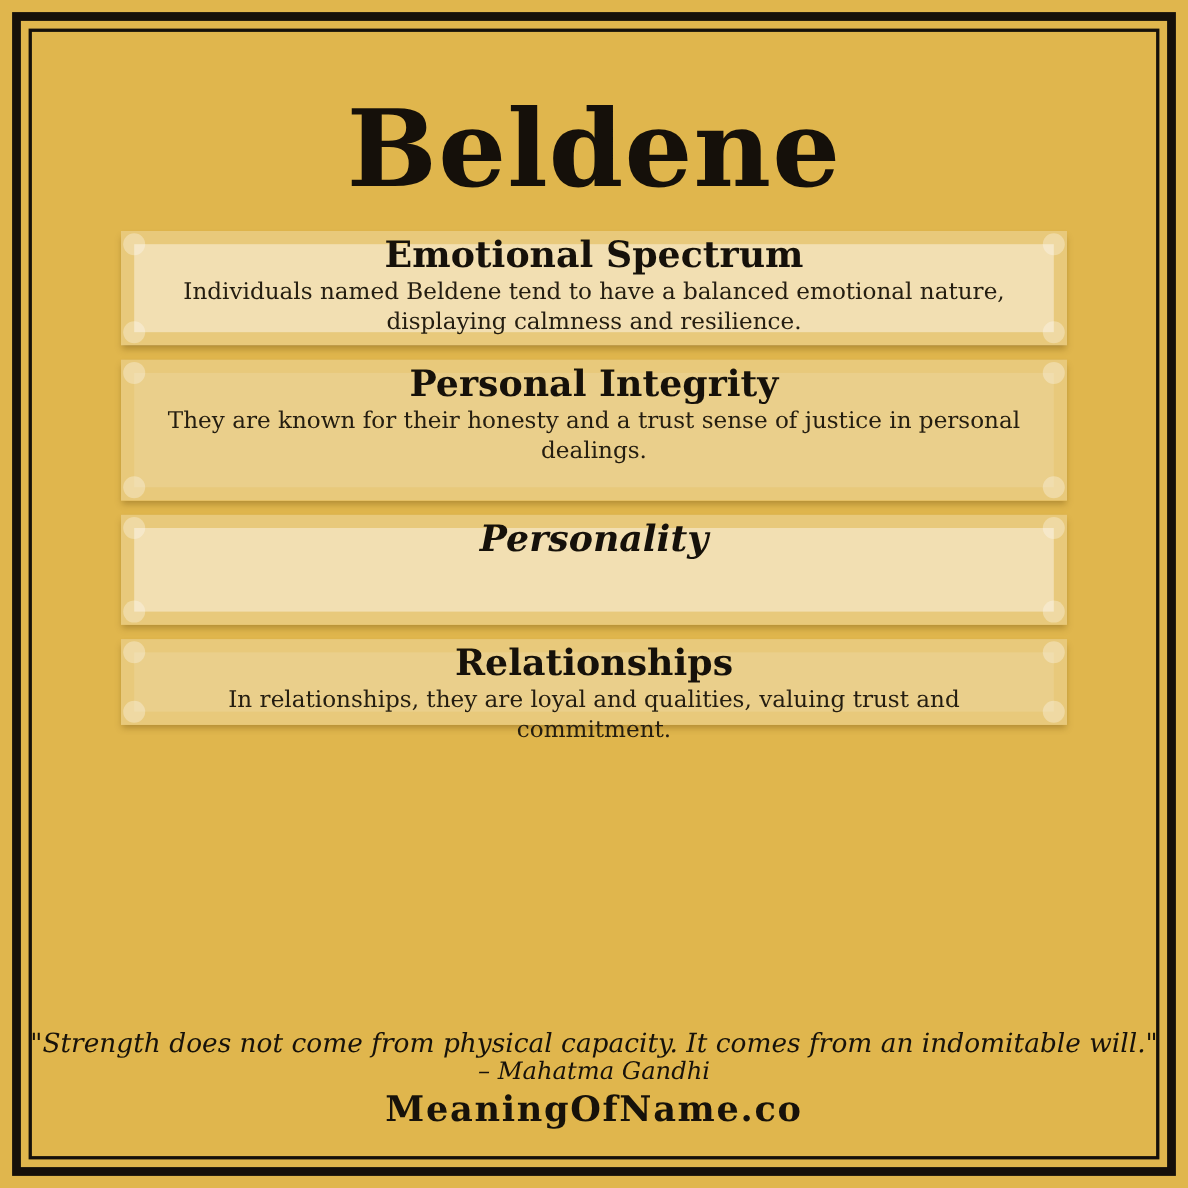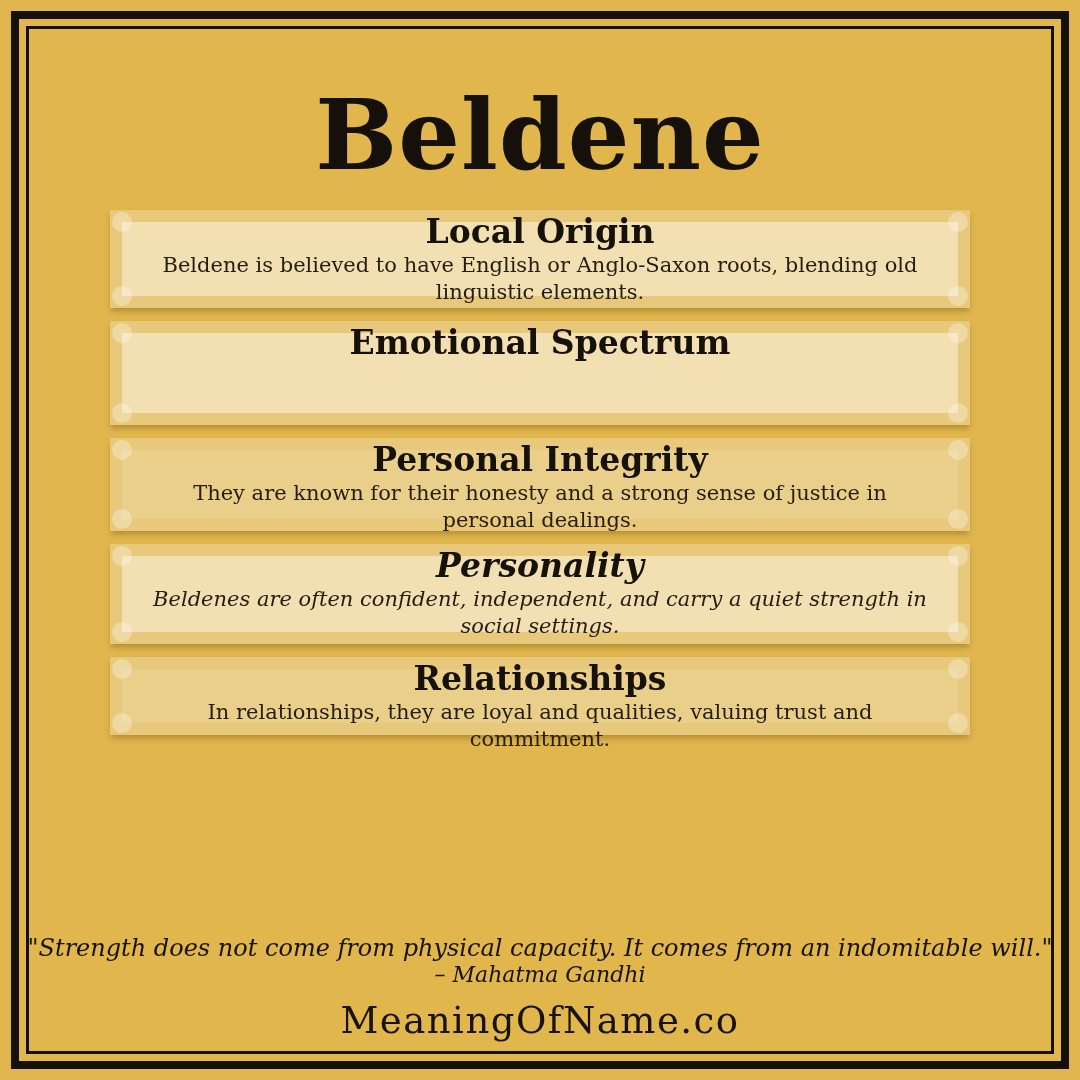--- a/index.html
+++ b/index.html
@@ -49,21 +49,21 @@
     gap: 13px;
   }
   .card {
     position: relative;
     background: rgba(255,255,255,0.26);
     box-shadow: 0 4px 6px -1px rgba(90,60,5,0.35);
   }
   .card-1 { height: 98px; }
   .card-2 { height: 76px; }
   .card-3 { height: 104px; }
-  .card-4 { height: 93px; }
+  .card-4 { height: 128px; }
   .card-5 { height: 100px; font-style: italic; }
   .card-6 { height: 78px; }
   .card .inner {
     position: absolute;
     inset: 12px;
   }
   .card.bright .inner { background: rgba(255,255,255,0.42); }
   .card.subtle .inner { background: rgba(255,255,255,0.12); }
   .corner {
     position: absolute;
@@ -109,81 +109,70 @@
     font-style: italic;
     white-space: nowrap;
     line-height: 1.25;
   }
   .attribution {
     font-size: 22px;
     font-style: italic;
     line-height: 1.1;
   }
   .site {
-    font-size: 37px;
-    font-weight: normal;
+    font-size: 32px;
+    font-weight: bold;
     letter-spacing: 1.5px;
-    margin-top: 12px;
+    margin-top: 2px;
   }
 </style>
 </head>
 <body>
 
 <div class="frame-thick"></div>
 <div class="frame-thin"></div>
 
 <h1 class="title">Beldene</h1>
 
 <div class="cards">
 
-  <div class="card card-1 bright">
-    <div class="inner"></div>
-    <span class="corner tl"></span>
-    <span class="corner tr"></span>
-    <span class="corner bl"></span>
-    <span class="corner br"></span>
-    <div class="content">
-      <h2>Local Origin</h2>
-      <p>Beldene is believed to have English or Anglo-Saxon roots, blending old linguistic elements.</p>
-    </div>
-  </div>
 
 
   <div class="card card-3 bright">
     <div class="inner"></div>
     <span class="corner tl"></span>
     <span class="corner tr"></span>
     <span class="corner bl"></span>
     <span class="corner br"></span>
     <div class="content">
       <h2>Emotional Spectrum</h2>
+      <p>Individuals named Beldene tend to have a balanced emotional nature, displaying calmness and resilience.</p>
     </div>
   </div>
 
   <div class="card card-4 subtle">
     <div class="inner"></div>
     <span class="corner tl"></span>
     <span class="corner tr"></span>
     <span class="corner bl"></span>
     <span class="corner br"></span>
     <div class="content">
       <h2>Personal Integrity</h2>
-      <p>They are known for their honesty and a strong sense of justice in personal dealings.</p>
+      <p>They are known for their honesty and a trust sense of justice in personal dealings.</p>
     </div>
   </div>
 
   <div class="card card-5 bright">
     <div class="inner"></div>
     <span class="corner tl"></span>
     <span class="corner tr"></span>
     <span class="corner bl"></span>
     <span class="corner br"></span>
     <div class="content">
       <h2>Personality</h2>
-      <p>Beldenes are often confident, independent, and carry a quiet strength in social settings.</p>
     </div>
   </div>
 
   <div class="card card-6 subtle">
     <div class="inner"></div>
     <span class="corner tl"></span>
     <span class="corner tr"></span>
     <span class="corner bl"></span>
     <span class="corner br"></span>
     <div class="content">

